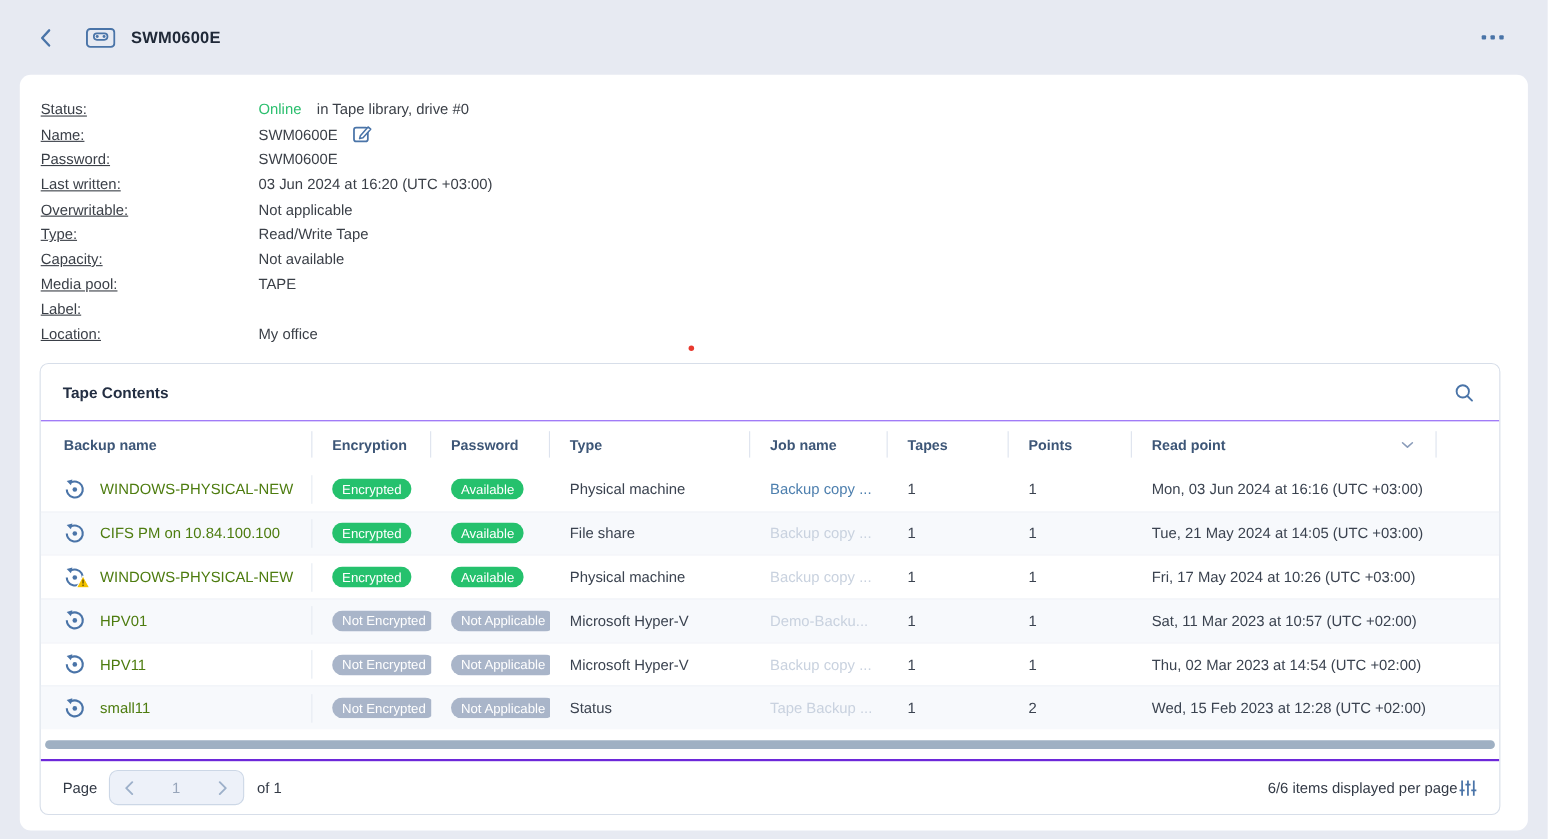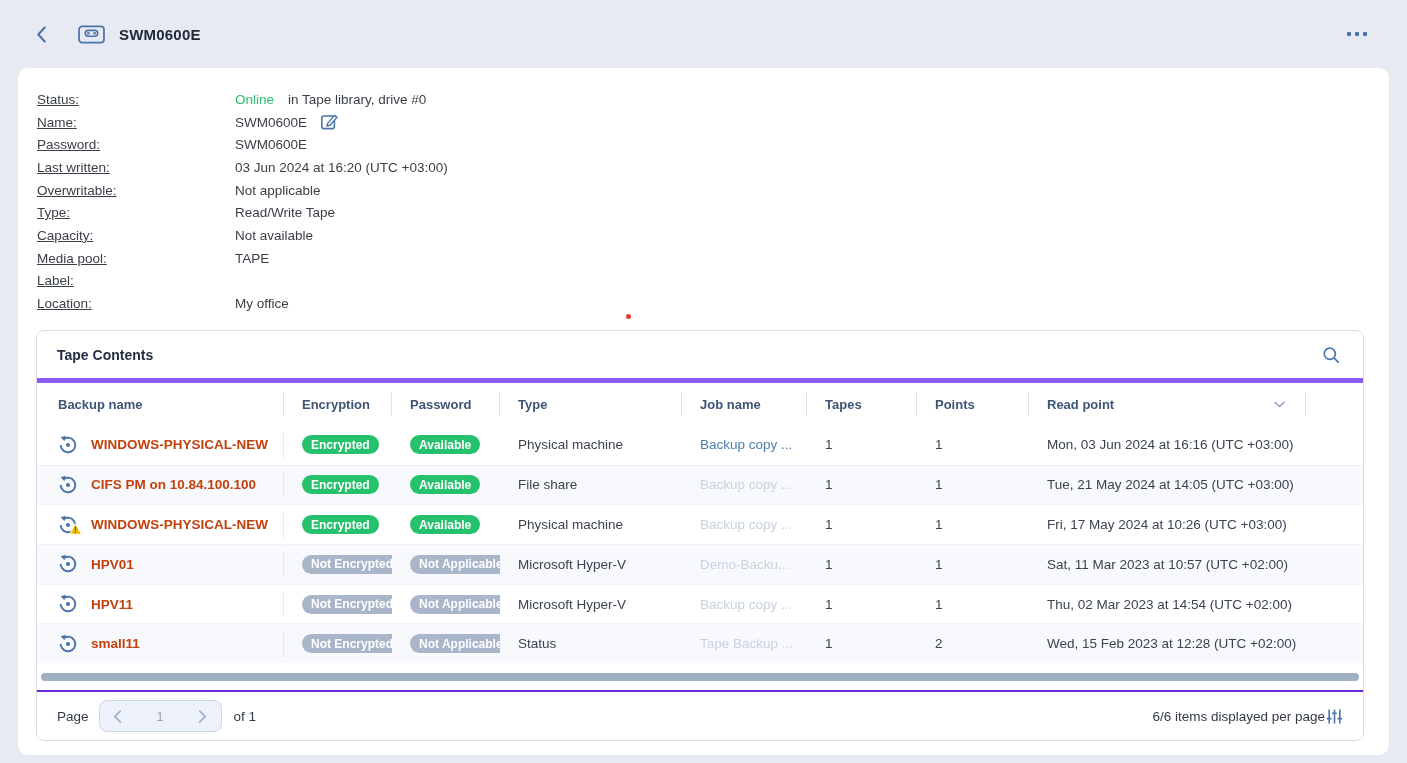--- a/index.html
+++ b/index.html
@@ -32,44 +32,44 @@
   .edit-btn { margin-left:12px; width:20px; height:20px; display:flex; align-items:center; justify-content:center; cursor:pointer; }
 
   .red-dot { position:absolute; left:626px; top:314px; width:5px; height:5px; border-radius:50%; background:#e8392e; }
 
   
   .tape-panel {
     position:absolute; left:18px; right:25px; top:262px; height:411px;
     border:1px solid #d7dee9; border-radius:8px; background:#fff;
     display:flex; flex-direction:column; overflow:hidden;
   }
-  .tp-head { height:52px; flex:0 0 52px; display:flex; align-items:center; padding:0 20px; border-bottom:5px solid #8b5cf6; }
+  .tp-head { height:52px; flex:0 0 52px; display:flex; align-items:center; padding:0 20px; border-bottom:1px solid #8b5cf6; }
   .tp-title { font-size:14px; font-weight:bold; color:#232e42; }
   .search-btn { margin-left:auto; width:24px; height:24px; display:flex; align-items:center; justify-content:center; cursor:pointer; }
 
   .tc-grid { display:grid; grid-template-columns:247px 108px 108px 182px 125px 110px 112px 277px 1fr; align-items:center; }
 
   .thead { height:42px; flex:0 0 42px; }
   .th { display:flex; align-items:center; height:24px; padding-left:18px; font-size:13px; font-weight:bold; color:#3d5677; border-right:1px solid #dde3ee; cursor:pointer; position:relative; }
   .th:first-child { padding-left:21px; }
   .th.no-border { border-right:none; }
   .sort-chevron { margin-left:auto; padding-right:20px; display:flex; align-items:center; }
 
   .t-row { height:40px; font-size:13.5px; color:#3b4350; }
   .t-row.alt { background:#f7f9fc; }
   .t-row + .t-row { border-top:1px solid #f0f2f7; }
   .td { padding-left:18px; display:flex; align-items:center; overflow:hidden; white-space:nowrap; }
   .td-name { padding-left:21px; height:26px; border-right:1px solid #e6ebf2; }
   .icon-wrap { position:relative; width:20px; height:20px; flex:0 0 20px; margin-right:13px; }
   .warn { position:absolute; right:-4px; bottom:-3px; }
-  .name-link { color:#c2410c; cursor:pointer;font-weight:bold; }
+  .name-link { color:#4d7c0f; cursor:pointer; }
   .job-link { color:#4d7fae; cursor:pointer; }
   .job-muted { color:#c9d2df; }
 
-  .pill { display:inline-block; padding:2.5px 9px; border-radius:11px; font-size:12px; font-weight:bold; color:#fff; line-height:14px; }
+  .pill { display:inline-block; padding:2.5px 9px; border-radius:11px; font-size:12px; font-weight:normal; color:#fff; line-height:14px; }
   .pill-green { background:#25c16d; }
   .pill-gray  { background:#a9b5c9; }
   .pill-trail { color:#55606e; font-size:13px; margin-left:2px; letter-spacing:1px; }
 
   .hscroll-zone { flex:0 0 27px; display:flex; align-items:center; padding:0 4px; }
   .hscroll-thumb { height:8px; width:100%; background:#9fb0c3; border-radius:4px; cursor:grab; }
 
   .tp-footer { flex:0 0 50px; border-top:2px solid #6d28d9; display:flex; align-items:center; padding:0 20px; font-size:13.5px; color:#333a46; }
   .pager { margin-left:10px; width:123px; height:32px; border:1px solid #ccd7e6; border-radius:8px; background:#edf1f9; display:flex; align-items:center; }
   .pg-btn { width:36px; height:100%; display:flex; align-items:center; justify-content:center; cursor:pointer; }

